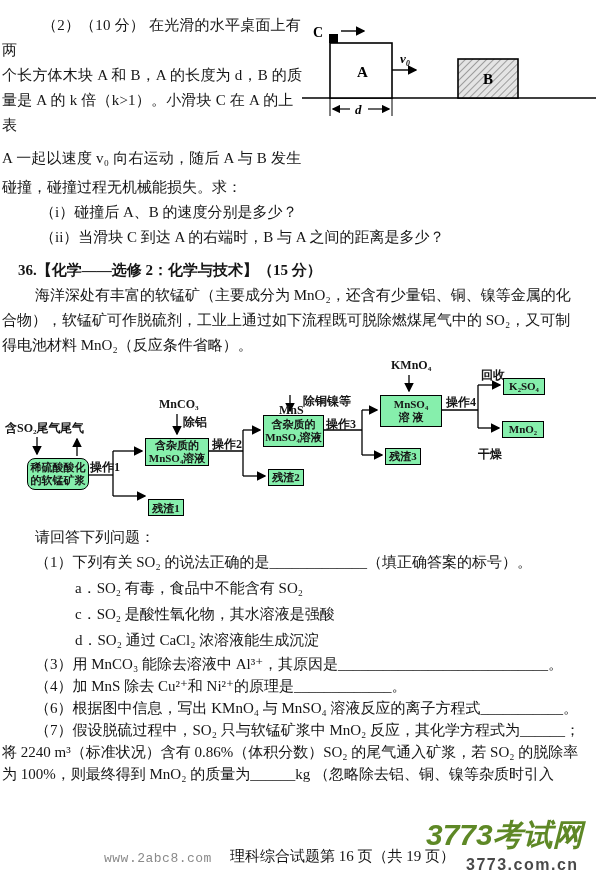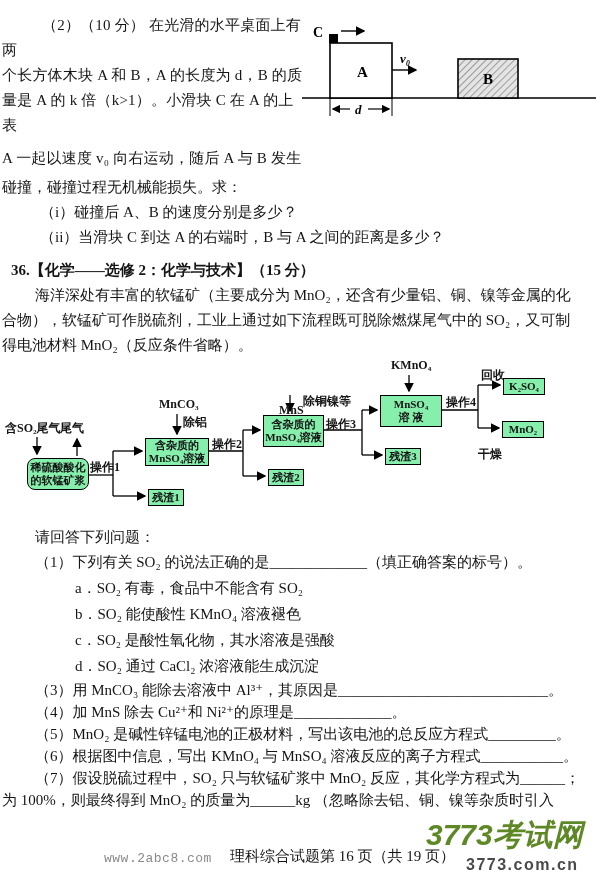--- a/index.html
+++ b/index.html
@@ -11,21 +11,21 @@
   
   .physics{position:relative;padding:13px 0 0 2px;}
   .ph-line{width:302px;line-height:25px;font-size:15px;letter-spacing:0.2px;}
   .ph-line.first{text-indent:40px;}
   .ph-line.gap{margin-top:8px;}
   .ph-full{line-height:25px;font-size:15px;margin-top:4px;}
   .ph-sub{line-height:25px;font-size:15px;padding-left:38px;}
   .diagram{position:absolute;left:300px;top:12px;width:298px;height:120px;}
   .diagram svg{display:block;}
   
-  .chem-title{margin-top:8px;line-height:25px;font-size:15px;padding-left:11px;font-weight:bold;}
+  .chem-title{margin-top:8px;line-height:25px;font-size:15px;padding-left:18px;font-weight:bold;}
   .intro-line{line-height:25px;font-size:15px;padding-left:2px;}
   .intro-line.ind{text-indent:33px;}
   
   .flow{position:relative;height:165px;margin-top:0;}
   .flow svg.wires{position:absolute;left:0;top:0;}
   .fbox{
     position:absolute;border:1.5px solid #000;background:#86efac;
     display:flex;flex-direction:column;align-items:center;justify-content:center;
     font-size:11px;line-height:13px;font-weight:bold;text-align:center;white-space:nowrap;
   }
@@ -149,21 +149,21 @@
     <div>的软锰矿浆</div>
   </div>
   <div class="flabel" style="left:90px;top:103px;">操作1</div>
 
   <div class="flabel" style="left:159px;top:40px;">MnCO₃</div>
   <div class="flabel" style="left:183px;top:58px;">除铝</div>
   <div class="fbox" style="left:145px;top:80px;width:62px;height:26px;">
     <div>含杂质的</div>
     <div>MnSO₄溶液</div>
   </div>
-  <div class="fbox" style="left:148px;top:131px;width:34px;height:15px;">
+  <div class="fbox" style="left:148px;top:141px;width:34px;height:15px;justify-content:flex-end;">
     <div>残渣1</div>
   </div>
   <div class="flabel" style="left:212px;top:80px;">操作2</div>
 
   <div class="flabel" style="left:279px;top:21px;margin-top:25px;">MnS</div>
   <div class="flabel" style="left:303px;top:37px;">除铜镍等</div>
   <div class="fbox" style="left:263px;top:57px;width:59px;height:30px;">
     <div>含杂质的</div>
     <div>MnSO₄溶液</div>
   </div>
@@ -189,28 +189,27 @@
   <div class="flabel" style="left:478px;top:74px;margin-top:16px;">干燥</div>
   <div class="fbox" style="left:502px;top:63px;width:40px;height:15px;">
     <div>MnO₂</div>
   </div>
 </div>
 
 <div class="questions">
   <div class="qrow">请回答下列问题：</div>
   <div class="qrow h26">（1）下列有关 SO₂ 的说法正确的是_____________（填正确答案的标号）。</div>
   <div class="opt">a．SO₂ 有毒，食品中不能含有 SO₂</div>
-  <div class="opt">b．SO₂ 能使酸性 KMnO₄ 溶液褪色</div>
   <div class="opt">c．SO₂ 是酸性氧化物，其水溶液是强酸</div>
   <div class="opt">d．SO₂ 通过 CaCl₂ 浓溶液能生成沉淀</div>
   <div class="qrow l22">（3）用 MnCO₃ 能除去溶液中 Al³⁺，其原因是____________________________。</div>
   <div class="qrow l22">（4）加 MnS 除去 Cu²⁺和 Ni²⁺的原理是_____________。</div>
-  <div class="qrow l22">（5）MnO₂ 是碱性锌锰电池的正极材料，写出该电池的总反应方程式_________。</div>
   <div class="qrow l22">（6）根据图中信息，写出 KMnO₄ 与 MnSO₄ 溶液反应的离子方程式___________。</div>
   <div class="qrow l22">（7）假设脱硫过程中，SO₂ 只与软锰矿浆中 MnO₂ 反应，其化学方程式为______；</div>
+  <div class="qrow l22 flush">将 2240 m³（标准状况）含有 0.86%（体积分数）SO₂ 的尾气通入矿浆，若 SO₂ 的脱除率</div>
   <div class="qrow l22 flush">为 100%，则最终得到 MnO₂ 的质量为______kg （忽略除去铝、铜、镍等杂质时引入</div>
 
 </div>
 
 <div class="wm1">3773考试网</div>
 <div class="wm2">3773.com.cn</div>
 <div class="footer-url">www.2abc8.com</div>
 <div class="footer-page">理科综合试题第 16 页（共 19 页）</div>
 
 </body></html>

